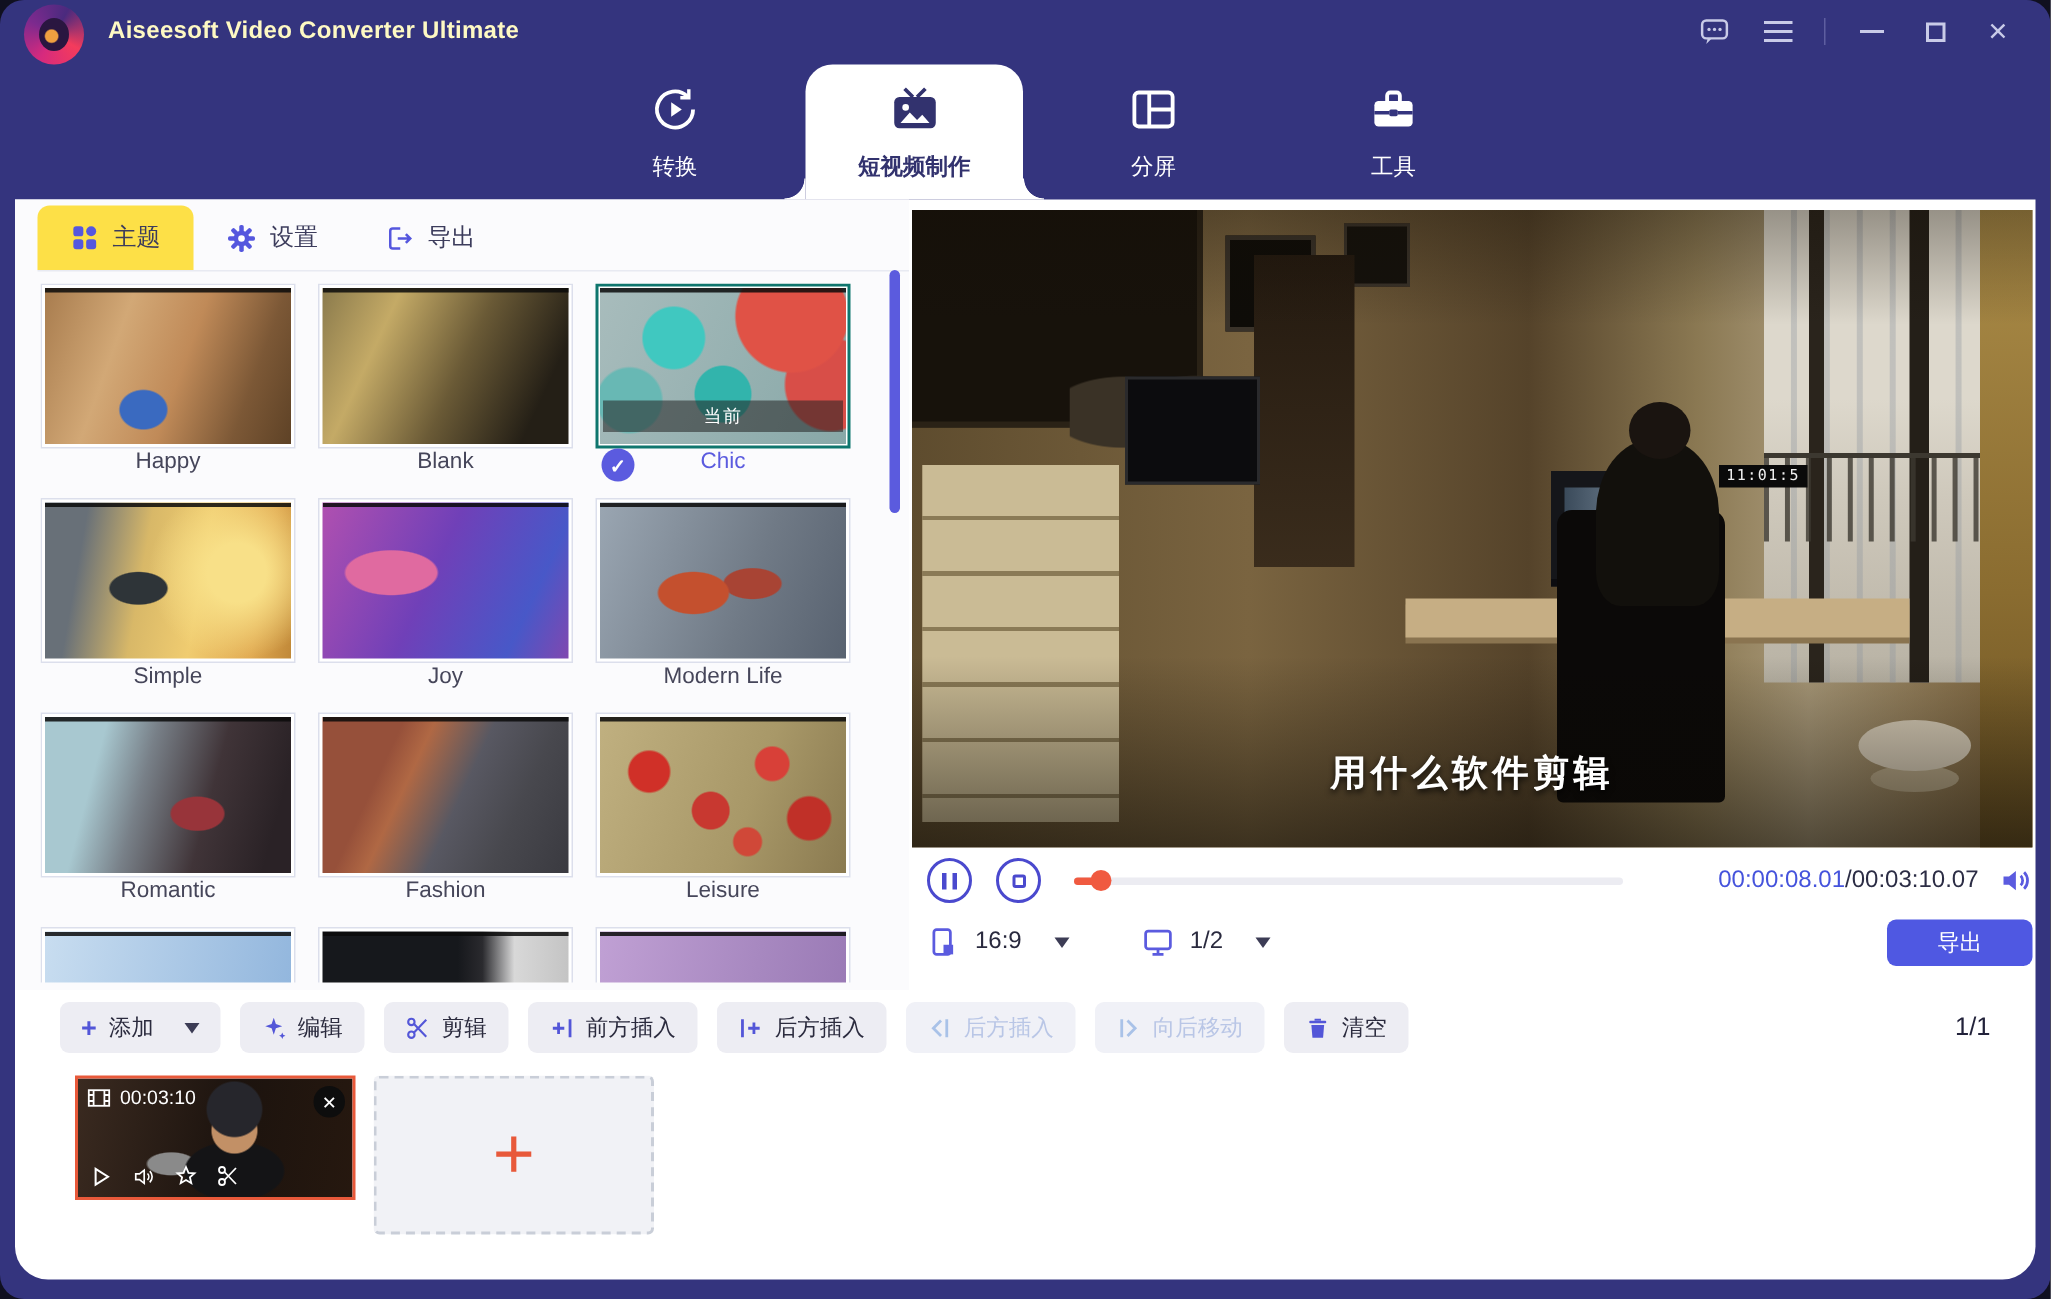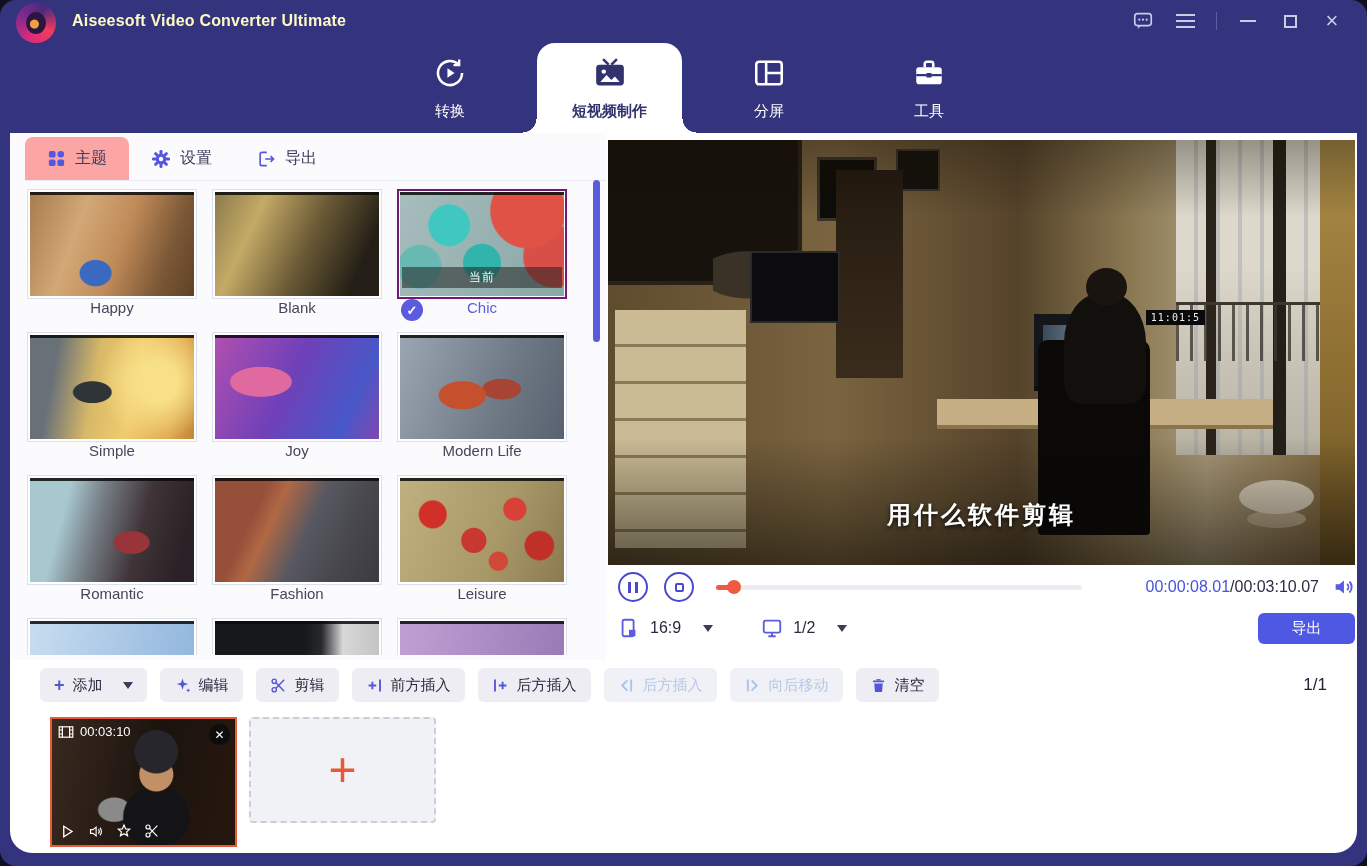--- a/index.html
+++ b/index.html
@@ -33,27 +33,27 @@
   .nav-tab.active::after  { content:""; position:absolute; right:-14px; bottom:0; width:14px; height:14px;
              background:radial-gradient(circle 14px at 100% 0, transparent 13px, #fff 13.5px); }
 
   
   .content { position:absolute; left:10px; top:133px; width:1347px; height:720px; background:#fff; border-radius:0 0 22px 22px; }
 
   
   .left-panel { position:absolute; left:0; top:0; width:596px; height:527px; background:#fbfbfd; }
   .panel-tabs { position:absolute; left:15px; top:4px; right:0; height:44px; display:flex; border-bottom:1px solid #e8eaf2; }
   .ptab { display:flex; align-items:center; gap:9px; padding:0 22px; font-size:16px; color:#3c3c5c; cursor:pointer; }
-  .ptab.active { background:#fca5a5; border-radius:8px 8px 0 0; }
+  .ptab.active { background:#fde047; border-radius:8px 8px 0 0; }
   .themes { position:absolute; left:17px; top:56px; width:556px; height:466px; overflow:hidden; }
   .trow { display:flex; gap:15px; margin-bottom:11px; }
   .tcell { width:170px; }
   .thumb { position:relative; width:170px; height:110px; background:#fff; border:1px solid #dcdfec; padding:2px; cursor:pointer; }
   .timg { width:100%; height:100%; box-shadow:inset 0 3px 0 rgba(10,10,10,.85); }
-  .tcell.sel .thumb { border:2px solid #701a75; padding:1px; }
+  .tcell.sel .thumb { border:2px solid #0f766e; padding:1px; }
   .badge { position:absolute; left:3px; right:3px; bottom:9px; height:21px; background:rgba(35,35,35,.55);
            color:#fff; font-size:12px; display:flex; align-items:center; justify-content:center; letter-spacing:1px; }
   .tlabel { position:relative; margin-top:0; height:22px; text-align:center; font-size:15px; color:#46465a; }
   .tcell.sel .tlabel { color:#5b5bdf; }
   .checkc { position:absolute; left:4px; top:0; width:22px; height:22px; border-radius:50%; background:#5b5bdf;
             color:#fff; font-size:13px; font-weight:700; display:flex; align-items:center; justify-content:center; }
   .t-happy  { background:radial-gradient(ellipse at 40% 78%, #3a6ac0 0 11%, transparent 12%),
               linear-gradient(110deg,#a87c4e,#d2a876 30%,#c08a58 55%,#7c5836 80%,#5e4226); }
   .t-blank  { background:linear-gradient(115deg,#8a7a4c,#c4aa66 25%,#6a5a36 55%,#241f16 85%); }
   .t-chic   { background:radial-gradient(circle at 78% 18%, #e05246 0 24%, transparent 25%),
@@ -150,21 +150,21 @@
   
   .toolbar { position:absolute; left:30px; top:535px; right:30px; height:34px; display:flex; align-items:center; gap:13px; }
   .tbtn { display:flex; align-items:center; gap:8px; height:34px; padding:0 14px; background:#ededf3; border:none;
           border-radius:6px; font-size:15px; color:#2b2b3e; cursor:pointer; font-family:inherit; }
   .tbtn .gi { color:#5356d8; font-weight:700; font-size:18px; line-height:1; display:flex; align-items:center; }
   .tbtn.disabled { color:#b9c6e6; background:#f0f1f7; cursor:default; }
   .counter { margin-left:auto; font-size:17px; font-weight:400; color:#22223a; }
 
   
   .cliprow { position:absolute; left:40px; top:584px; display:flex; gap:12px; }
-  .clip { position:relative; width:187px; height:130px; border:2px solid #e8593a; cursor:pointer;
+  .clip { position:relative; width:187px; height:83px; border:2px solid #e8593a; cursor:pointer;
           background:radial-gradient(circle at 57% 26%, #26262c 0 15%, transparent 16%),
           radial-gradient(circle at 57% 44%, #c29066 0 13%, transparent 14%),
           radial-gradient(ellipse at 57% 78%, #141416 0 22%, transparent 23%),
           radial-gradient(ellipse at 34% 72%, #8a8a8a 0 9%, transparent 10%),
           linear-gradient(100deg,#3a2a20,#1c130e 55%,#26180f); }
   .clip-meta { position:absolute; left:6px; top:5px; display:flex; align-items:center; gap:6px; color:#fff; font-size:13px; }
   .clip-close { position:absolute; right:5px; top:5px; width:21px; height:21px; border-radius:50%; background:#0d0d0d;
           color:#fff; font-size:12px; display:flex; align-items:center; justify-content:center; cursor:pointer; }
   .clip-tools { position:absolute; left:8px; bottom:6px; display:flex; align-items:center; gap:12px; color:#fff; font-size:17px; }
   .clip-tools span { cursor:pointer; display:flex; }

